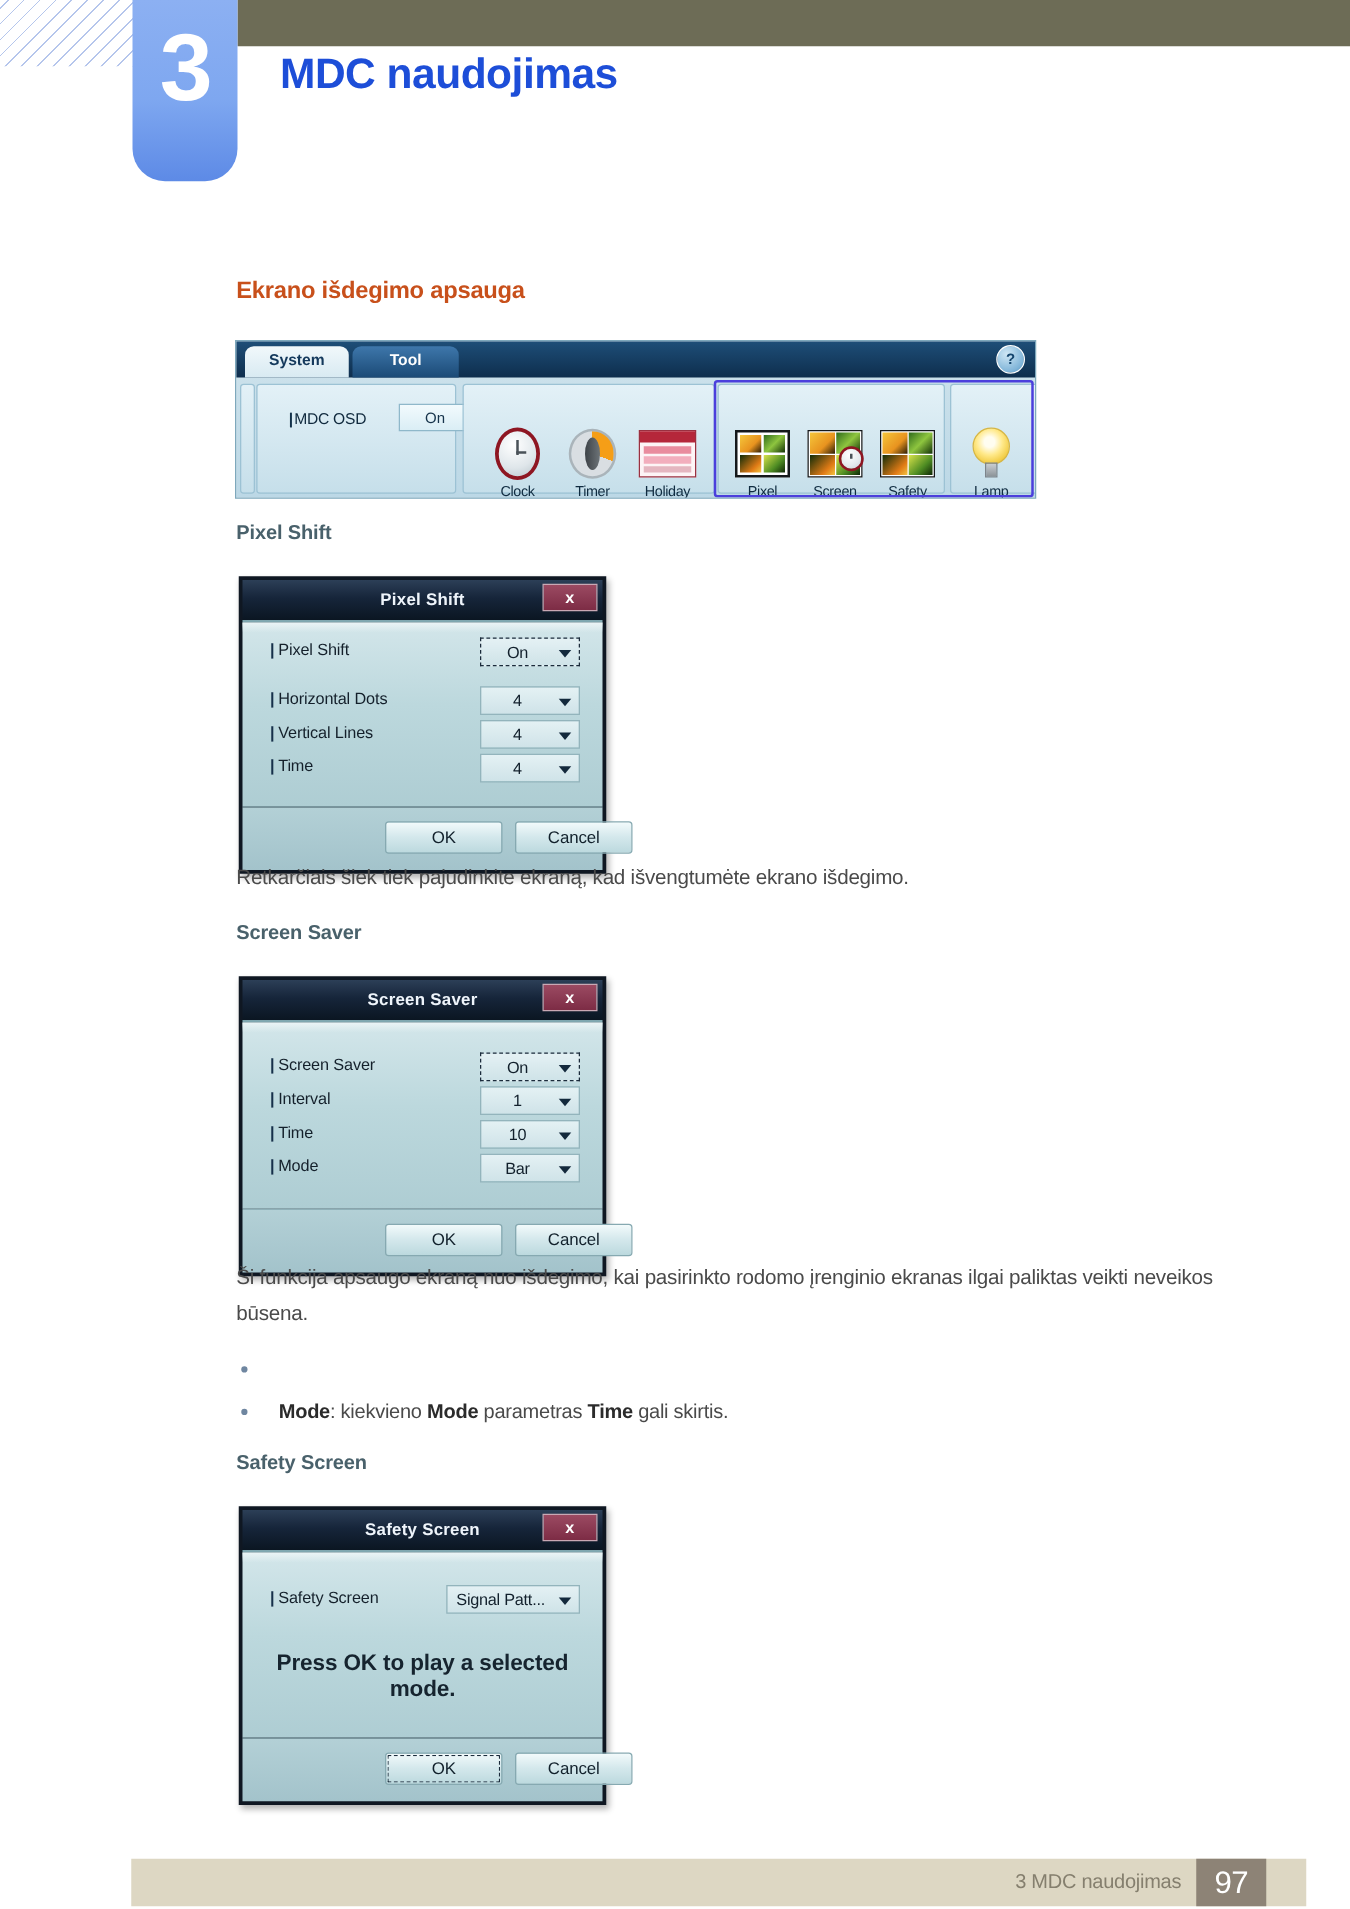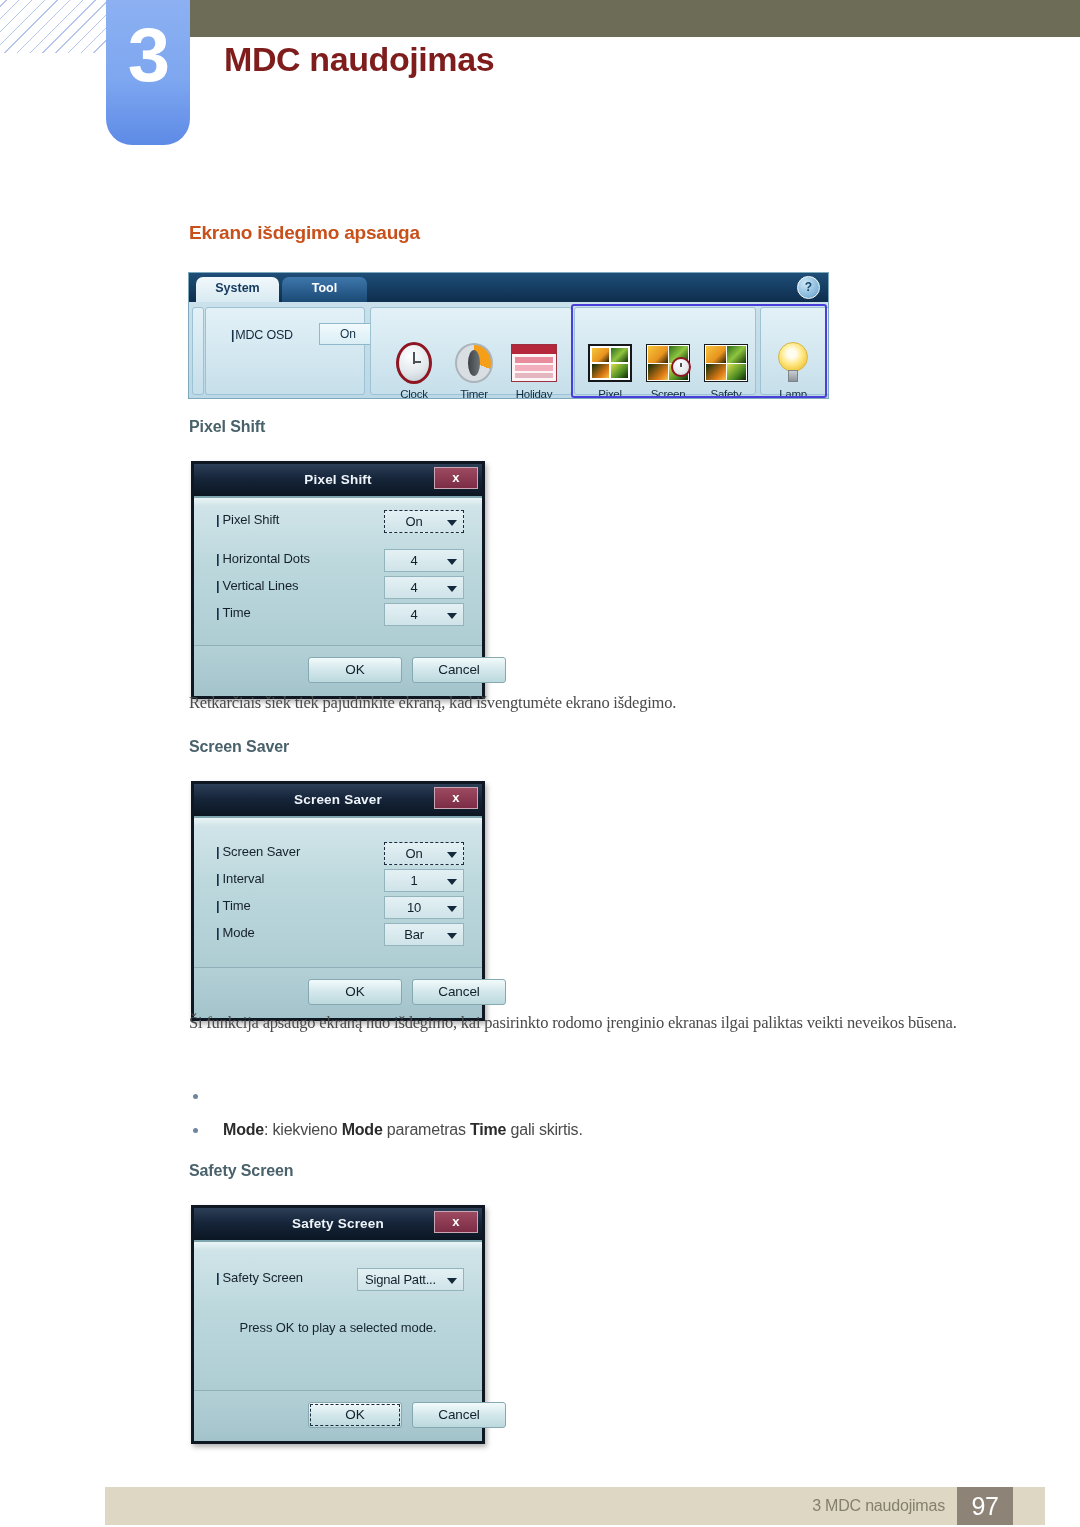--- a/index.html
+++ b/index.html
@@ -40,21 +40,21 @@
     position: absolute; left: 0; right: 0; top: 17px;
     text-align: center;
     color: #ffffff;
     font-size: 76px;
     font-weight: bold;
     line-height: 1;
     letter-spacing: -2px;
   }
   .chap-title {
     position: absolute; left: 224px; top: 40px;
-    color: #7f1d1d;
+    color: #1d4ed8;
     font-size: 34px;
     font-weight: bold;
     letter-spacing: -0.4px;
   }
 
   .h-orange {
     position: absolute; left: 189px;
     color: #c8501b;
     font-size: 19px;
     font-weight: bold;
@@ -66,21 +66,20 @@
     font-size: 16px;
     font-weight: bold;
     letter-spacing: -0.1px;
   }
   .para {
     position: absolute; left: 189px;
     color: #4a4a4a;
     font-size: 16.5px;
     line-height: 29px;
     letter-spacing: -0.2px;
-    font-family: Liberation Serif, serif;
   }
   .bullet-row {
     position: absolute; left: 189px;
     color: #4a4a4a;
     font-size: 16px;
     line-height: 24px;
     letter-spacing: -0.2px;
   }
   .bullet-dot {
     display: inline-block;
@@ -305,21 +304,21 @@
   .combo .arr {
     position: absolute; right: 6px; top: 9px;
     width: 0; height: 0;
     border-left: 5px solid transparent; border-right: 5px solid transparent;
     border-top: 6px solid #13293c;
   }
   .combo.wide { width: 107px; }
   .dlg-note {
     position: absolute; left: 0; right: 0;
     text-align: center;
-    font-size: 13px; color: #16242f; letter-spacing: -0.1px;
+    font-size: 18px; color: #16242f; letter-spacing: -0.1px; font-weight: bold;
   }
   .btn {
     position: absolute; top: 11px; height: 26px; width: 94px;
     background: linear-gradient(180deg,#f2fafb 0%,#d4e8ec 48%,#bcd9de 100%);
     border: 1px solid #86a9b1; border-radius: 3px; box-sizing: border-box;
     font-size: 13.5px; color: #11202b; text-align: center; line-height: 24px;
     letter-spacing: -0.1px;
   }
   .btn.focus { outline: 1px dashed #1b2b3b; outline-offset: -3px; }
   .btn.ok { left: 114px; }

